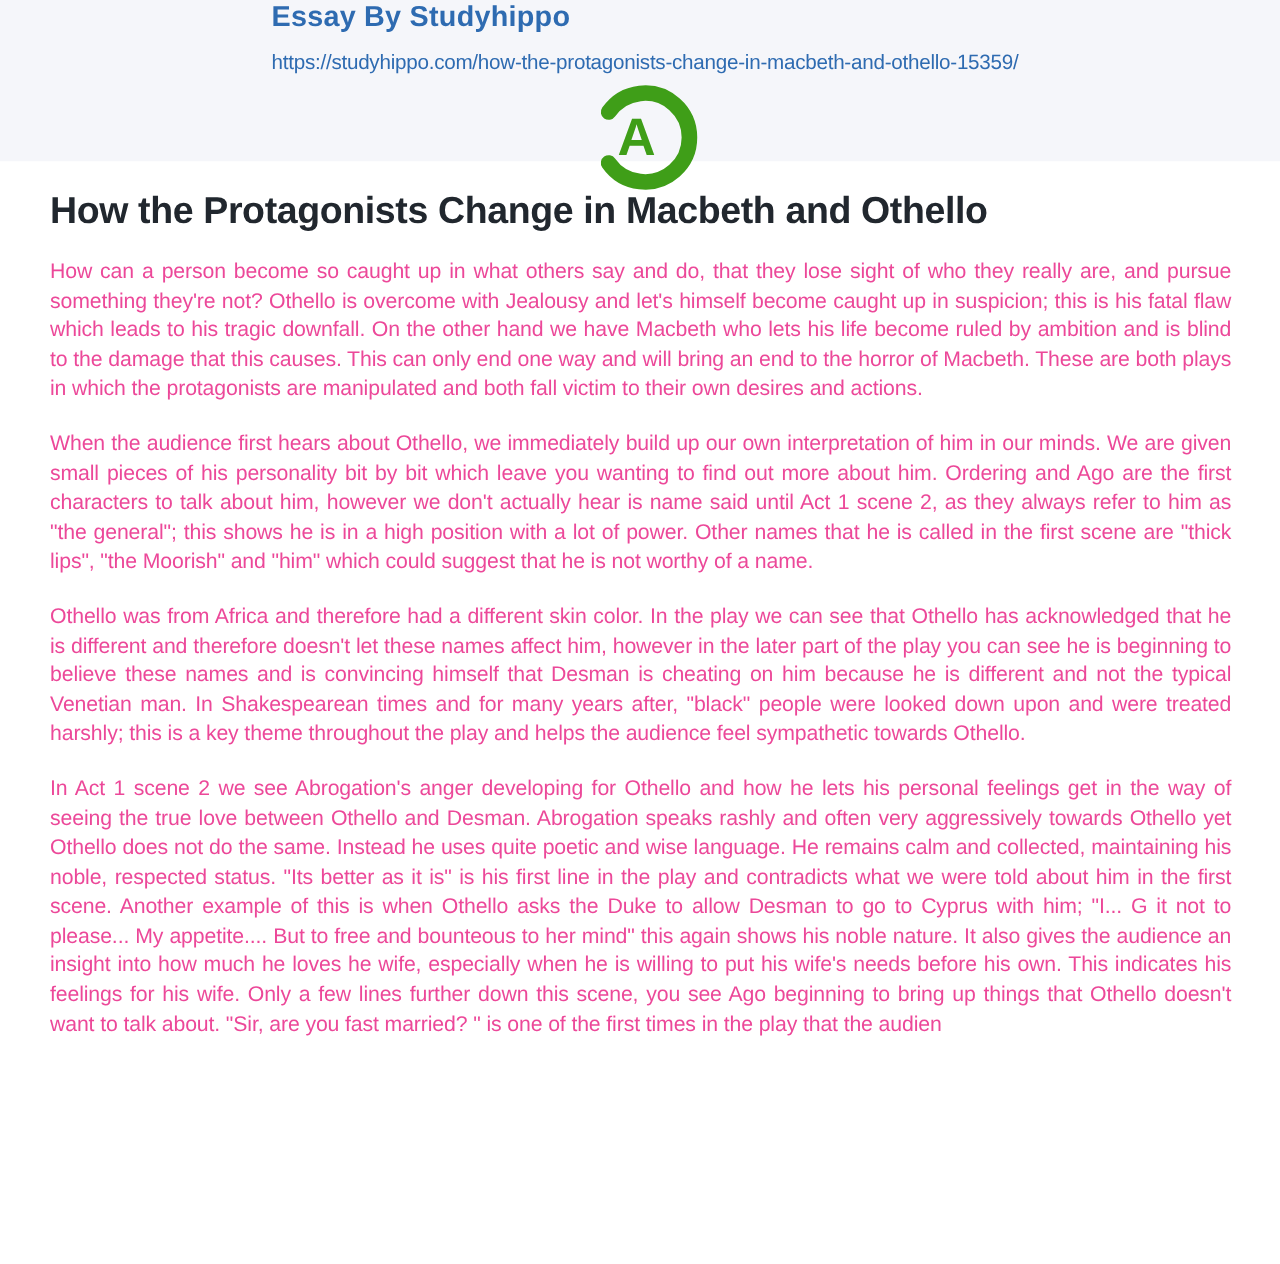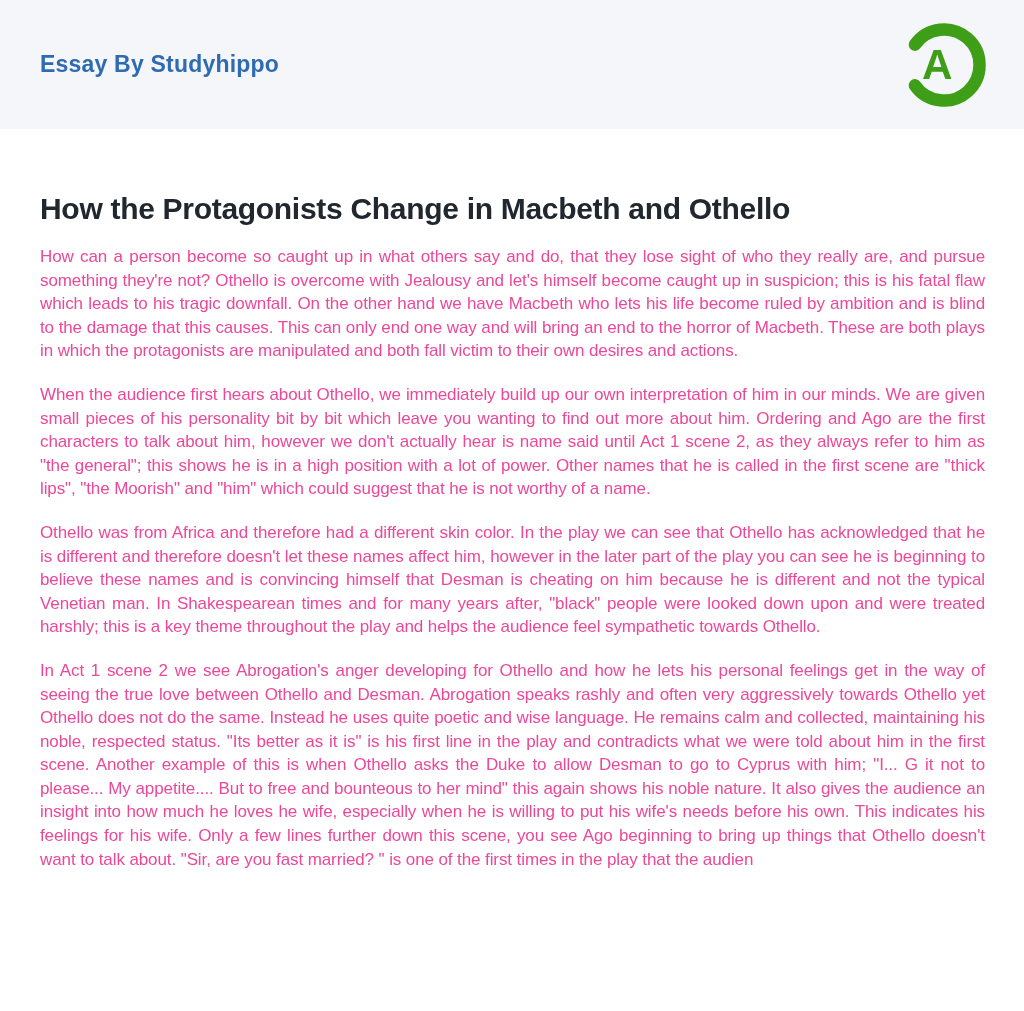--- a/index.html
+++ b/index.html
@@ -11,20 +11,21 @@
   body { min-height: 1011px; }
 
   
   .page-header {
     height: 129px;
     background: #f5f6fa;
     display: flex;
     align-items: center;
     justify-content: space-between;
     padding: 0 32px 0 40px;
+    flex-direction: column;
   }
   .header-left { display: flex; flex-direction: column; gap: 14px; }
   .brand {
     color: #2e6bb1;
     font-size: 23px;
     font-weight: 700;
     letter-spacing: 0.2px;
   }
   .essay-url {
     color: #2e6bb1;
@@ -45,38 +46,38 @@
 
   
   .essay-main { padding: 23px 39px 40px 40px; }
   .essay-title {
     color: #21272e;
     font-size: 30px;
     line-height: 33px;
     font-weight: 800;
     letter-spacing: -0.3px;
     margin-bottom: 20px;
-    margin-top: 40px;
   }
   .essay-paragraph {
     color: #ec4899;
     font-size: 17px;
     line-height: 23.6px;
     text-align: justify;
     margin-bottom: 20px;
     letter-spacing: -0.1px;
   }
   .essay-paragraph:last-child { margin-bottom: 0; }
 </style>
 </head>
 <body>
 
 <header class="page-header">
   <div class="header-left">
     <div class="brand">Essay By Studyhippo</div>
+    <a class="essay-url" href="#">https://studyhippo.com/how-the-protagonists-change-in-macbeth-and-othello-15359/</a>
   </div>
   <div class="logo">
     <svg viewBox="0 0 100 100" aria-hidden="true">
       <path d="M 19.7 71.2 A 37 37 0 1 0 19.7 28.8" fill="none" stroke="currentColor" stroke-width="13" stroke-linecap="round"></path>
       <text x="43" y="64.5" text-anchor="middle" font-family="Liberation Sans, sans-serif" font-size="44" font-weight="600" fill="currentColor">A</text>
     </svg>
   </div>
 </header>
 
 <main class="essay-main">

